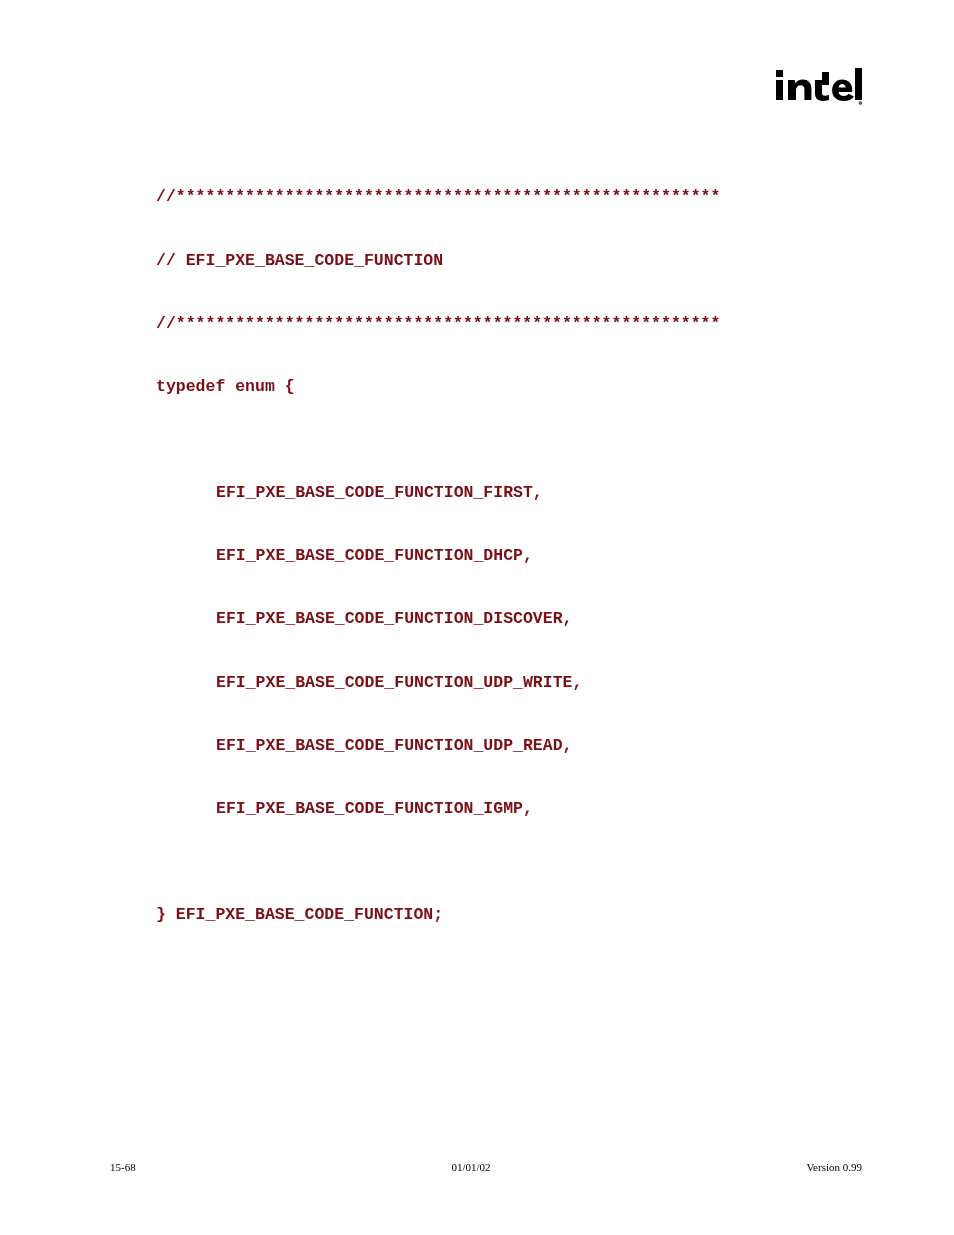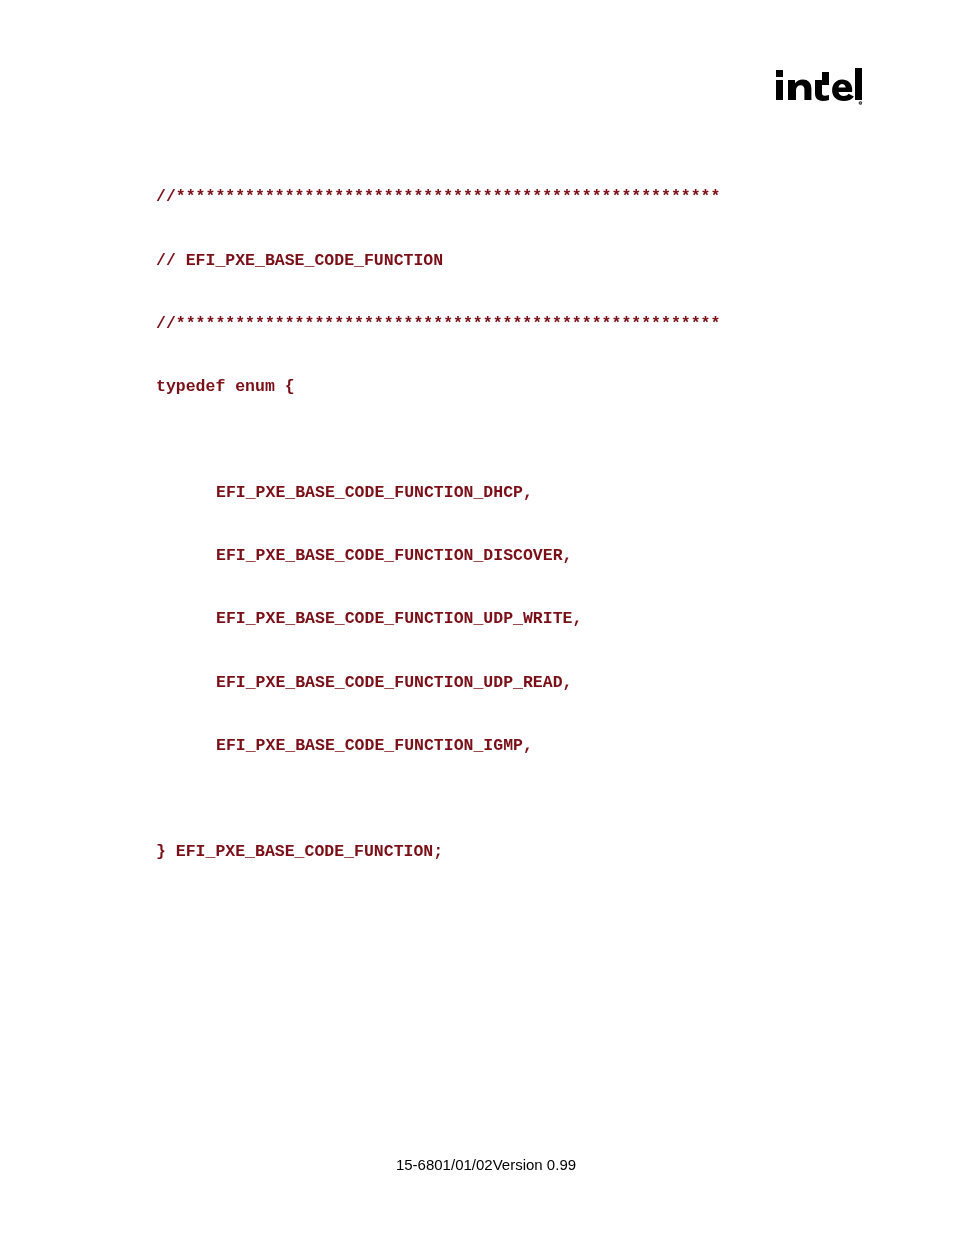--- a/index.html
+++ b/index.html
@@ -3,21 +3,21 @@
 <meta charset="utf-8">
 <style>
   * { margin: 0; padding: 0; box-sizing: border-box; }
   html, body { width: 954px; height: 1235px; background: #ffffff; font-family: "Times New Roman", Times, serif; color: #000; }
   .page { position: relative; width: 954px; height: 1235px; }
   .logo { position: absolute; top: 64px; right: 92px; }
   .logo svg { display: block; }
   .content { position: absolute; top: 144px; left: 156px; width: 700px; }
   .code-block { font-family: "Courier New", Courier, monospace; font-size: 16.5px; font-weight: bold; color: #7b0f17; line-height: 1.28; white-space: pre; }
   .enum-items { padding-left: 60px; }
-  .footer { position: absolute; bottom: 62px; left: 110px; right: 92px; display: flex; justify-content: center; font-family: Liberation Sans, sans-serif; font-size: 15px; }
+  .footer { position: absolute; bottom: 62px; left: 110px; right: 92px; display: flex; justify-content: space-between; font-family: Liberation Serif, serif; font-size: 11px; }
 </style>
 </head>
 <body>
 
 <div class="page">
 
   <div class="logo">
     <svg width="86" height="42" viewBox="0 0 86 42" xmlns="http://www.w3.org/2000/svg" aria-hidden="true">
       <g fill="#000">
         <rect x="0" y="6" width="7" height="7"></rect>
@@ -33,20 +33,21 @@
     </svg>
   </div>
 
   <div class="content">
     <div class="code-block">
       <div>//*******************************************************</div>
       <div>// EFI_PXE_BASE_CODE_FUNCTION</div>
       <div>//*******************************************************</div>
       <div>typedef enum {</div>
       <div class="enum-items">
+        <div>EFI_PXE_BASE_CODE_FUNCTION_FIRST,</div>
         <div>EFI_PXE_BASE_CODE_FUNCTION_DHCP,</div>
         <div>EFI_PXE_BASE_CODE_FUNCTION_DISCOVER,</div>
         <div>EFI_PXE_BASE_CODE_FUNCTION_UDP_WRITE,</div>
         <div>EFI_PXE_BASE_CODE_FUNCTION_UDP_READ,</div>
         <div>EFI_PXE_BASE_CODE_FUNCTION_IGMP,</div>
       </div>
       <div>} EFI_PXE_BASE_CODE_FUNCTION;</div>
     </div>
 
   </div>

